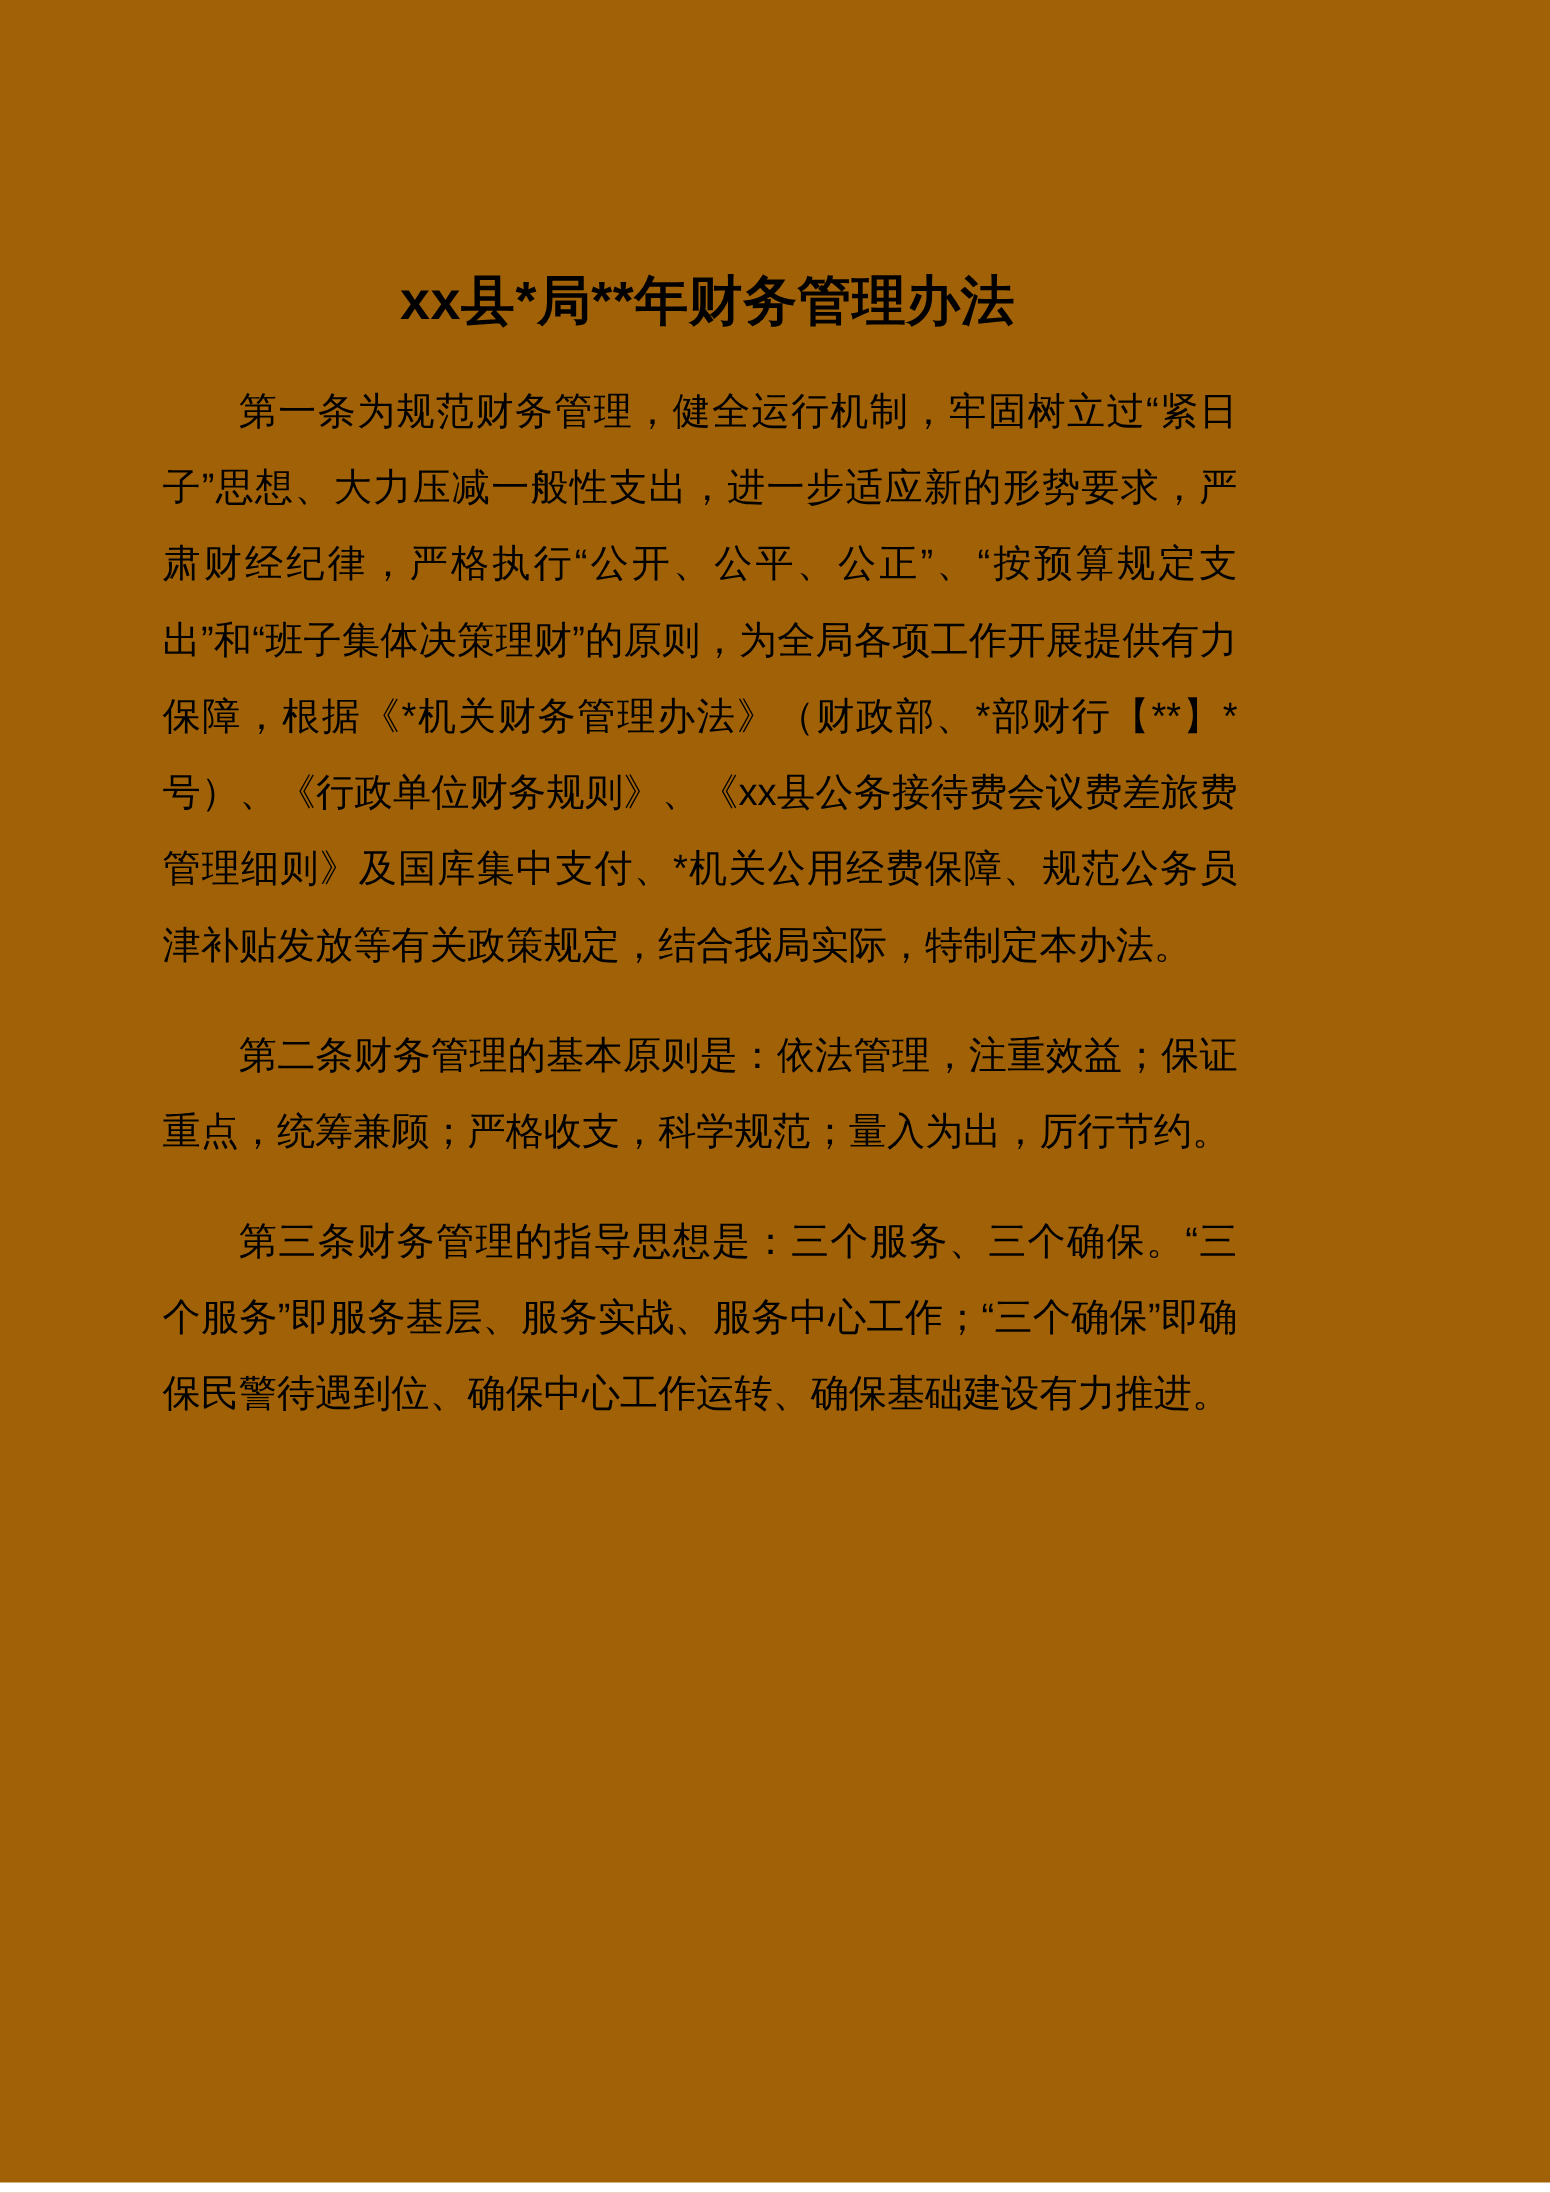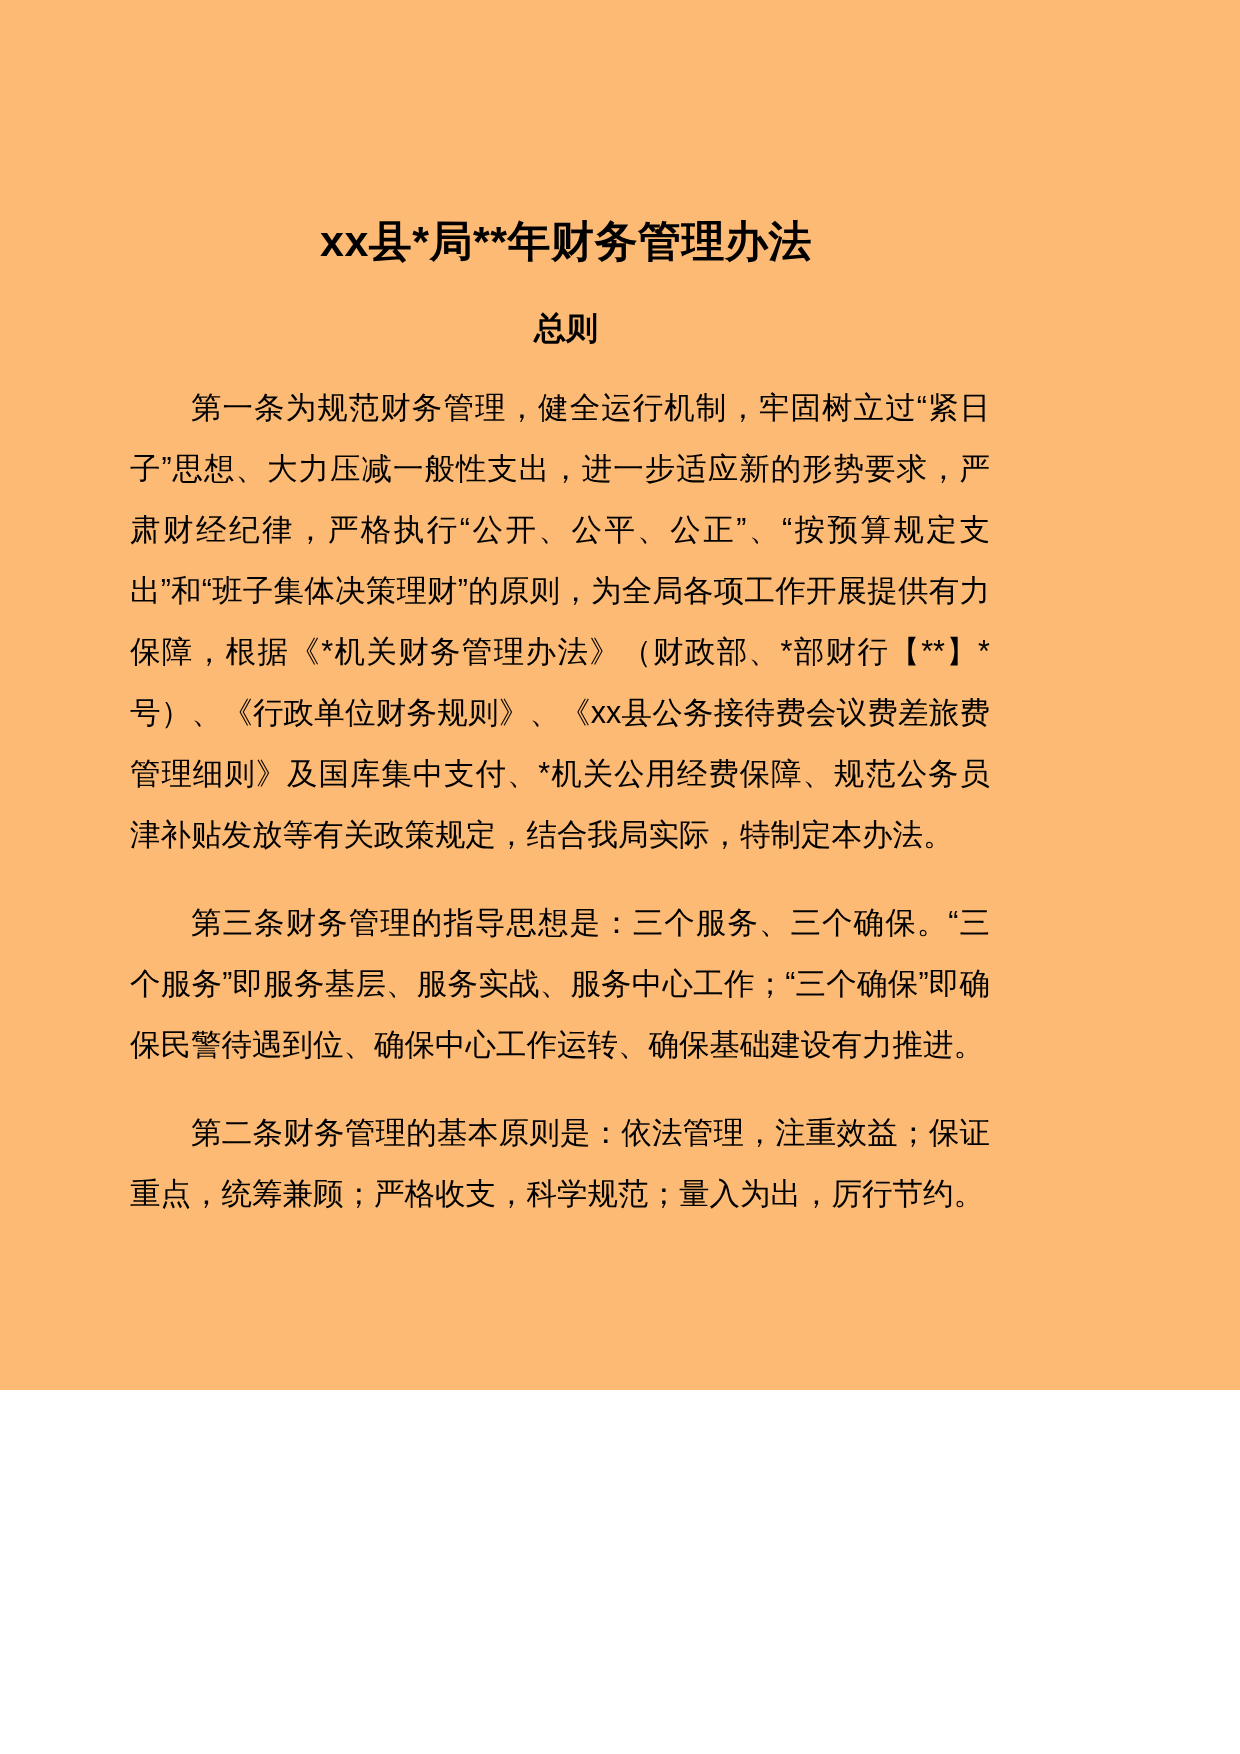--- a/index.html
+++ b/index.html
@@ -10,24 +10,24 @@
   body {
     width: 1240px;
     height: 1754px;
     font-family: "Liberation Sans", "DejaVu Sans", sans-serif;
     color: #000000;
     overflow: hidden;
   }
   .page {
     box-sizing: border-box;
     width: 1240px;
-    height: 1390px;
+    height: 1746px;
     padding: 0;
     position: relative;
-    background: #fdba74;
+    background: #a16207;
   }
   .content {
     position: absolute;
     left: 130px;
     top: 0;
     width: 872px;
   }
   .doc-title {
     margin: 0;
     padding: 0;
@@ -68,22 +68,21 @@
   }
 </style>
 </head>
 <body>
 
 <div class="page">
   <div class="content">
 
     <h1 class="doc-title">xx县*局**年财务管理办法</h1>
 
-    <h2 class="doc-subtitle">总则</h2>
 
     <div class="body-block">
       <p class="para">第一条为规范财务管理，健全运行机制，牢固树立过“紧日子”思想、大力压减一般性支出，进一步适应新的形势要求，严肃财经纪律，严格执行“公开、公平、公正”、“按预算规定支出”和“班子集体决策理财”的原则，为全局各项工作开展提供有力保障，根据《*机关财务管理办法》（财政部、*部财行【**】*号）、《行政单位财务规则》、《xx县公务接待费会议费差旅费管理细则》及国库集中支付、*机关公用经费保障、规范公务员津补贴发放等有关政策规定，结合我局实际，特制定本办法。</p>
+      <p class="para">第二条财务管理的基本原则是：依法管理，注重效益；保证重点，统筹兼顾；严格收支，科学规范；量入为出，厉行节约。</p>
       <p class="para">第三条财务管理的指导思想是：三个服务、三个确保。“三个服务”即服务基层、服务实战、服务中心工作；“三个确保”即确保民警待遇到位、确保中心工作运转、确保基础建设有力推进。</p>
-      <p class="para">第二条财务管理的基本原则是：依法管理，注重效益；保证重点，统筹兼顾；严格收支，科学规范；量入为出，厉行节约。</p>
     </div>
 
   </div>
 </div>
 
 </body></html>

